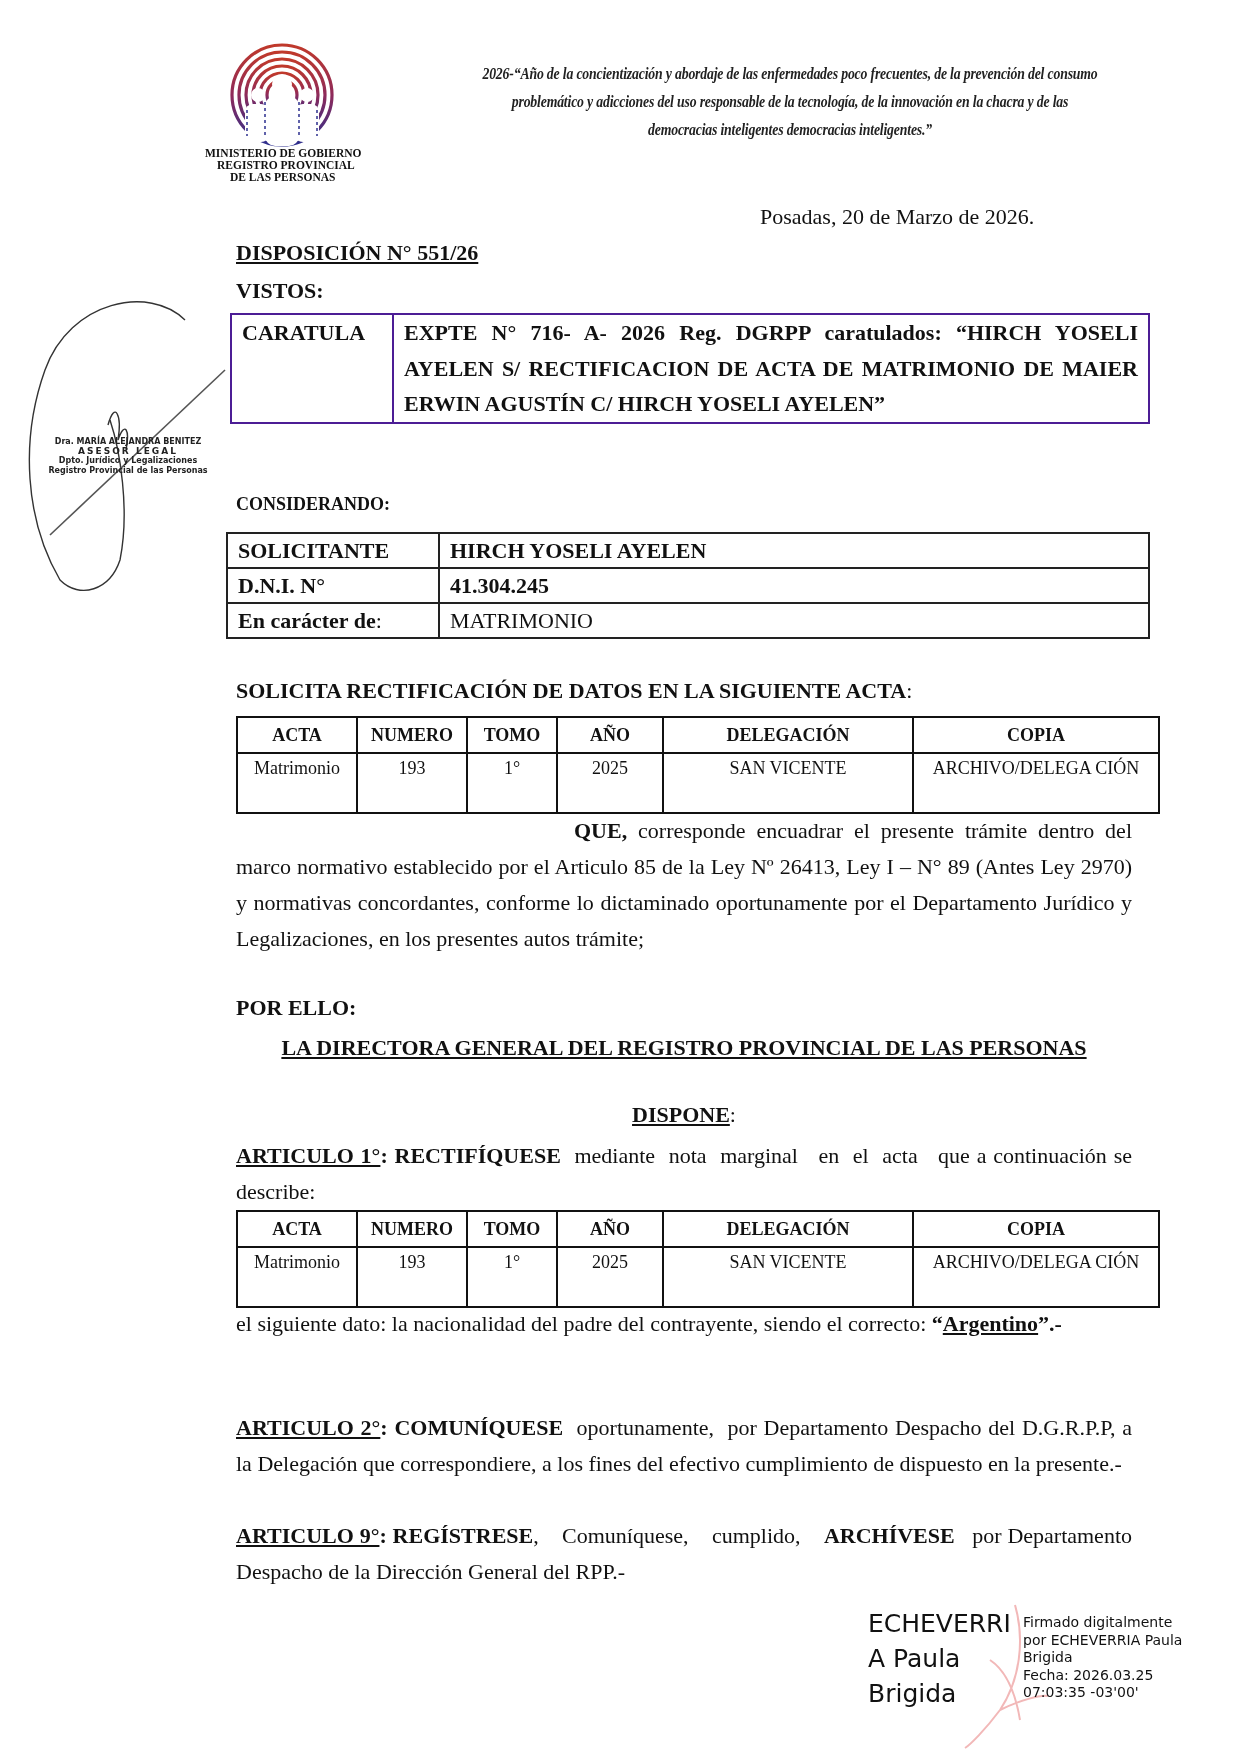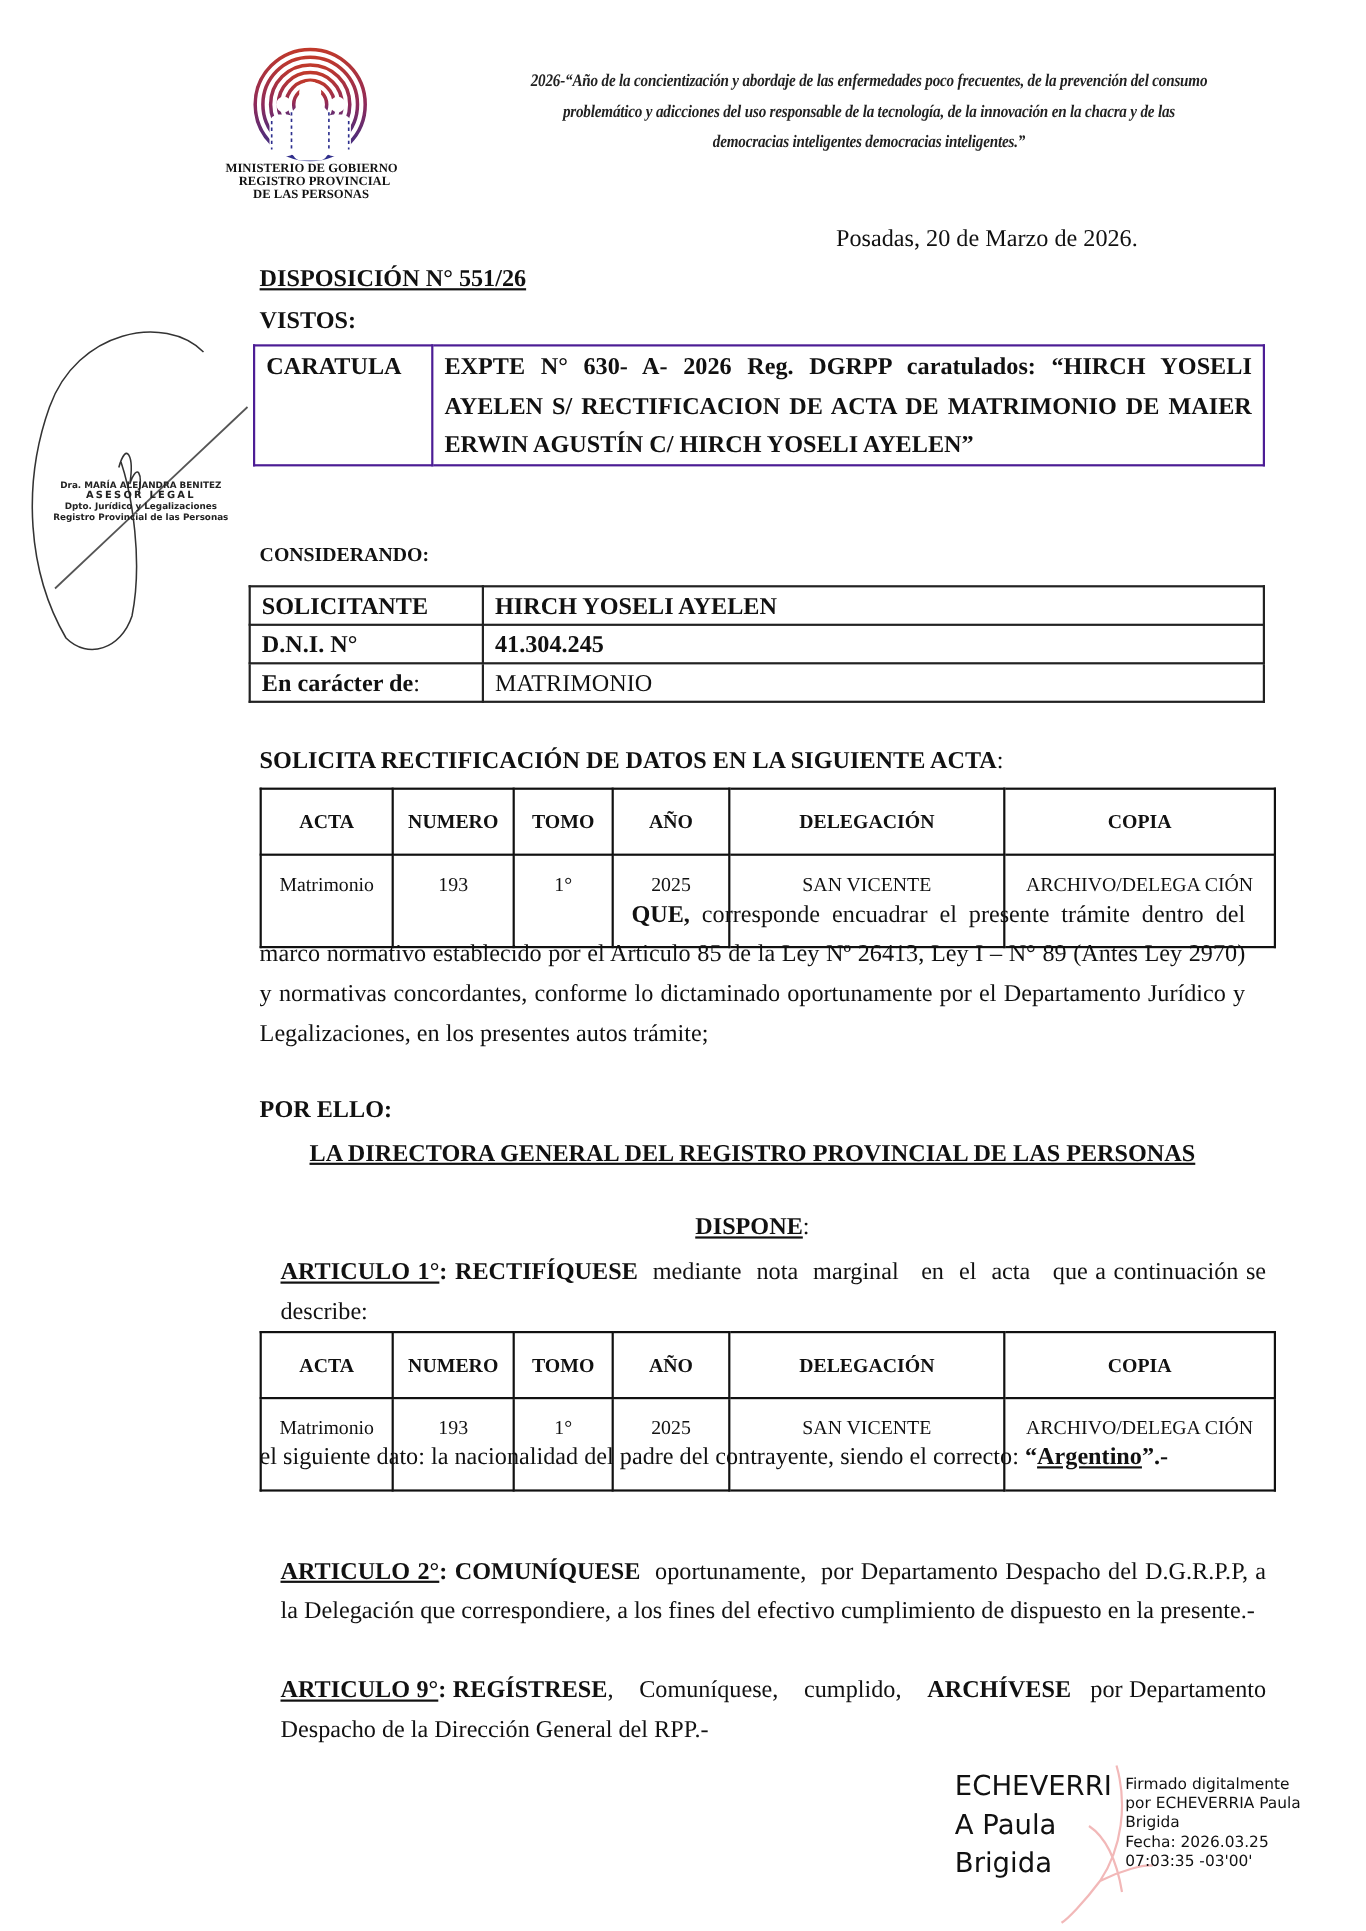--- a/index.html
+++ b/index.html
@@ -45,34 +45,34 @@
     .caratula td { border: 2px solid #4c1d95; vertical-align: top; padding: 0 10px; line-height: 35.5px; }
     .caratula td.lbl { width: 140px; font-weight: bold; }
     .caratula td.val { font-weight: bold; text-align: justify; text-align-last: left; }
 
     .consid { left: 226px; top: 532px; width: 924px; font-size: 22px; }
     .consid td { border: 2px solid #222; padding: 0 10px; height: 33px; line-height: 33px; }
     .consid td.lbl { width: 190px; }
     .b { font-weight: bold; }
 
     .acta { width: 924px; font-size: 18px; }
-    .acta th, .acta td { border: 2px solid #111; text-align: center; padding: 12px 4px; line-height: 28px; }
+    .acta th, .acta td { border: 2px solid #111; text-align: center; padding: 0 4px; line-height: 28px; }
     .acta th { font-weight: bold; height: 34px; }
     .acta td { vertical-align: top; height: 58px; }
     .acta1 { left: 236px; top: 716px; }
     .acta2 { left: 236px; top: 1210px; }
 
     .para { left: 236px; width: 896px; font-size: 22px; line-height: 36px; text-align: justify; }
     .para .indent { display: inline-block; width: 338px; }
     .que { top: 813px; }
     .porello { left: 236px; top: 995px; font-weight: bold; font-size: 22px; }
     .directora { left: 236px; top: 1030px; width: 896px; text-align: center; font-weight: bold; text-decoration: underline; font-size: 22px; line-height: 36px; }
     .dispone { left: 236px; top: 1102px; width: 896px; text-align: center; font-size: 22px; }
     .dispone span.u { font-weight: bold; text-decoration: underline; }
-    .art { left: 236px; width: 896px; font-size: 22px; line-height: 36px; text-align: justify; margin-left: 19px; }
+    .art { left: 236px; width: 896px; font-size: 22px; line-height: 36px; text-align: justify; }
     .art .lbl { font-weight: bold; text-decoration: underline; }
     .art1 { top: 1138px; }
     .dato { top: 1306px; }
     .art2 { top: 1410px; }
     .art3 { top: 1518px; }
 
     
     .dsig-name { left: 868px; top: 1606px; font-family: "DejaVu Sans", sans-serif; font-size: 25px; line-height: 35px; color: #111; }
     .dsig-info { left: 1023px; top: 1614px; font-family: "DejaVu Sans", sans-serif; font-size: 14px; line-height: 17.5px; color: #111; }
     .dsig-mark { left: 960px; top: 1600px; width: 90px; height: 150px; }
@@ -139,21 +139,21 @@
 </div>
 
 <div class="abs place-date">Posadas, 20 de Marzo de 2026.</div>
 <div class="abs title-disp">DISPOSICIÓN N° 551/26</div>
 <div class="abs vistos">VISTOS:</div>
 
 <table class="caratula">
   <tbody>
       <tr>
     <td class="lbl">CARATULA</td>
-    <td class="val">EXPTE N° 630- A- 2026 Reg. DGRPP caratulados: “HIRCH YOSELI AYELEN S/ RECTIFICACION DE ACTA DE MATRIMONIO DE MAIER ERWIN AGUSTÍN C/ HIRCH YOSELI AYELEN”</td>
+    <td class="val">EXPTE N° 716- A- 2026 Reg. DGRPP caratulados: “HIRCH YOSELI AYELEN S/ RECTIFICACION DE ACTA DE MATRIMONIO DE MAIER ERWIN AGUSTÍN C/ HIRCH YOSELI AYELEN”</td>
   </tr>
 </tbody>
   </table>
 
 <div class="abs considerando">CONSIDERANDO:</div>
 <table class="consid">
   <tbody>
       <tr>
     <td class="lbl b">SOLICITANTE</td>
     <td class="b">HIRCH YOSELI AYELEN</td>

